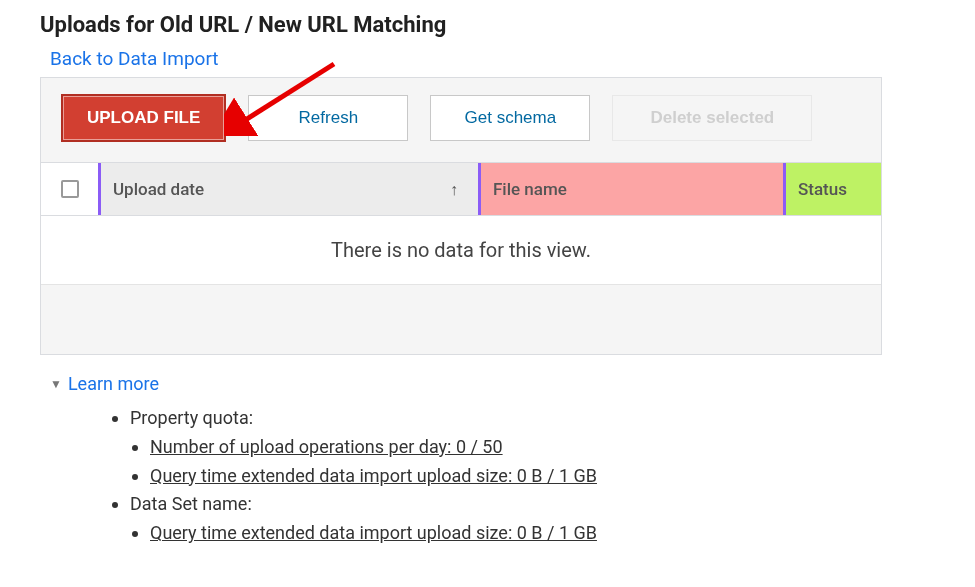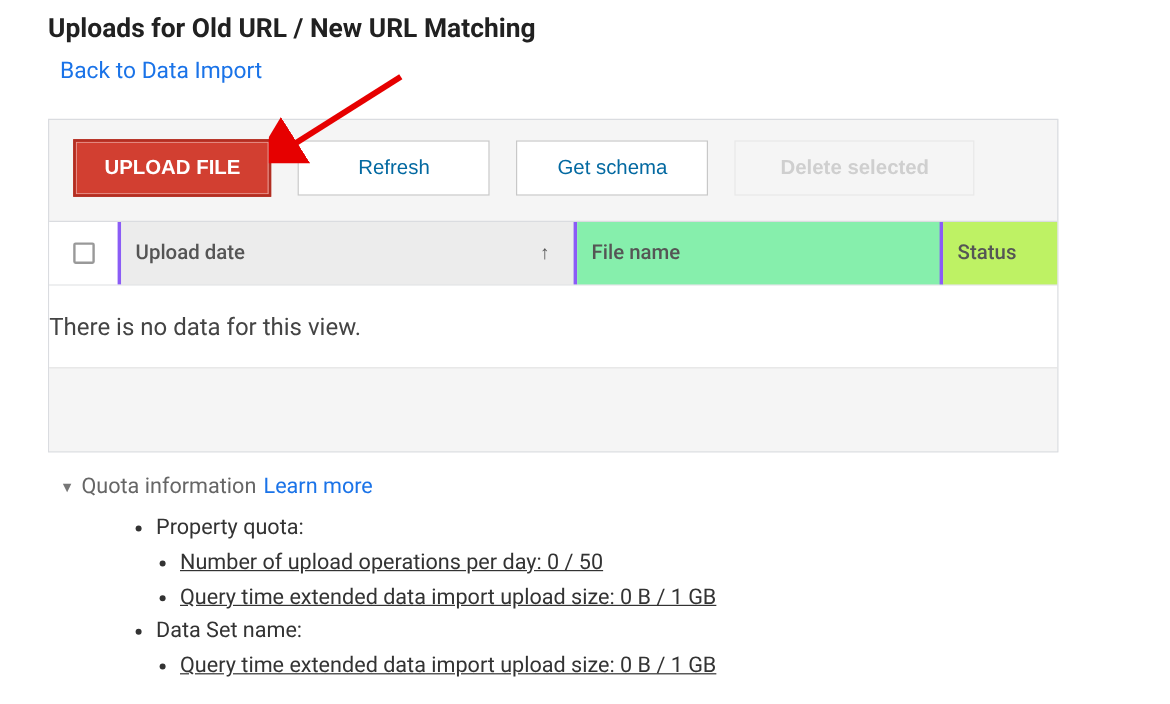--- a/index.html
+++ b/index.html
@@ -18,21 +18,21 @@
       color: #212121;
       margin-bottom: 10px;
     }
     .back-link {
       color: #1a73e8;
       font-size: 19px;
       font-weight: 400;
       cursor: pointer;
       margin-left: 10px;
       display: inline-block;
-      margin-bottom: 25px;
+      margin-bottom: 3px;
     }
     .panel {
       border: 1px solid #dadce0;
       background: #f5f5f5;
       margin-top: 4px;
       width: 842px;
     }
     .button-row {
       padding: 16px 20px 20px 20px;
       display: flex;
@@ -82,32 +82,32 @@
       font-size: 17px;
       font-weight: 500;
       color: #555;
       padding: 16px 12px;
       border-right: 3px solid #8b5cf6;
       display: flex;
       align-items: center;
     }
     .th-check { width: 60px; justify-content: center; background: #fff;}
     .th-date { width: 380px; background:#ececec; justify-content: space-between; }
-    .th-file { flex: 1; background:#86efac;text-align:center; }
+    .th-file { flex: 1; background:#fca5a5;text-align:center; }
     .th-status { width: 95px; border-right: none; background:#bef264;}
     .checkbox-box {
       width: 18px; height: 18px;
       border: 2px solid #999;
       border-radius: 2px;
       background: #fff;
     }
     .sort-icon { color:#555; font-size:16px; margin-right:8px;}
     .empty-row {
       background: #fff;
-      text-align: left;
+      text-align: center;
       font-size: 20px;
       color: #444;
       padding: 22px 0;
     }
     .footer-row {
       height: 70px;
       background: #f5f5f5;
       border-top: 1px solid #e4e4e4;
     }
     .quota-section {
@@ -166,21 +166,20 @@
       </div>
     </div>
 
     <div class="empty-row">There is no data for this view.</div>
     <div class="footer-row"></div>
   </div>
 
   <div class="quota-section">
     <div class="quota-header">
       <span class="tri-icon">▼</span>
-      <span>Quota information</span>
       <span class="learn-link">Learn more</span>
     </div>
     <div class="quota-list">
       <ul>
         <li>
           <span>Property quota:</span>
           <ul class="quota-sub">
             <li>Number of upload operations per day: 0 / 50</li>
             <li>Query time extended data import upload size: 0 B / 1 GB</li>
           </ul>

